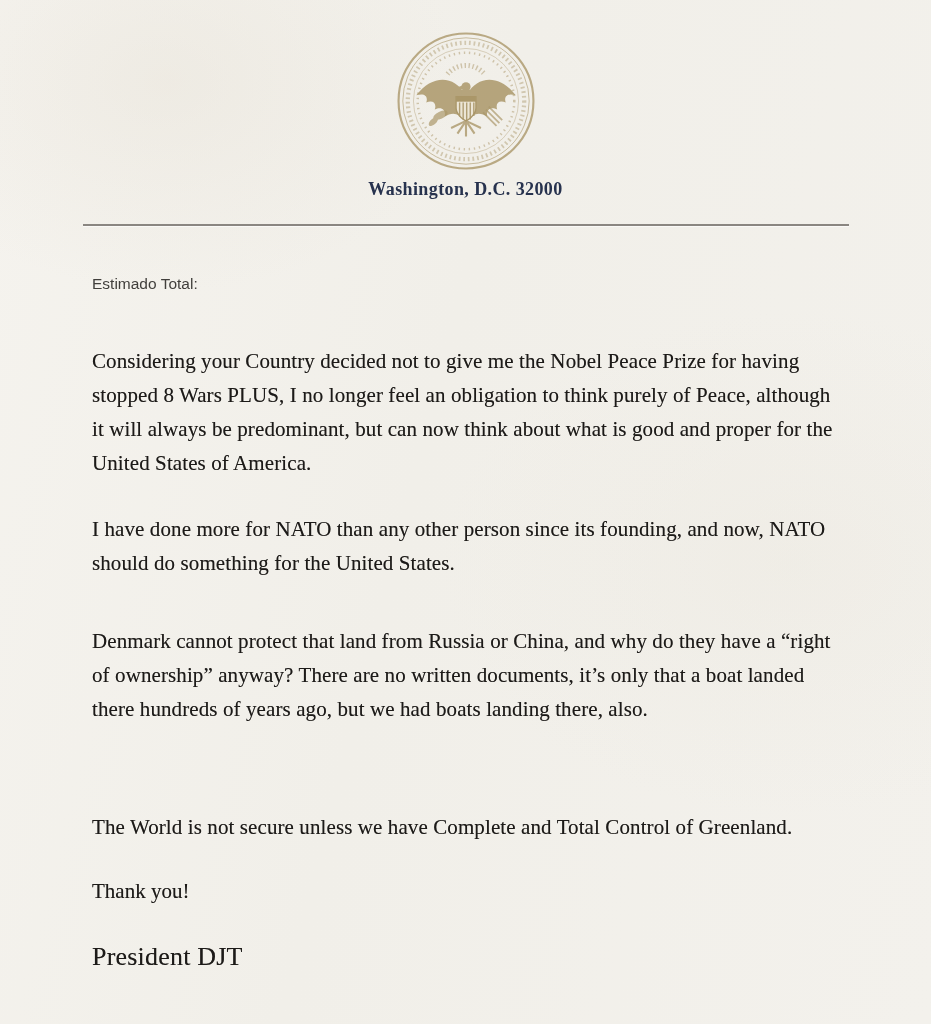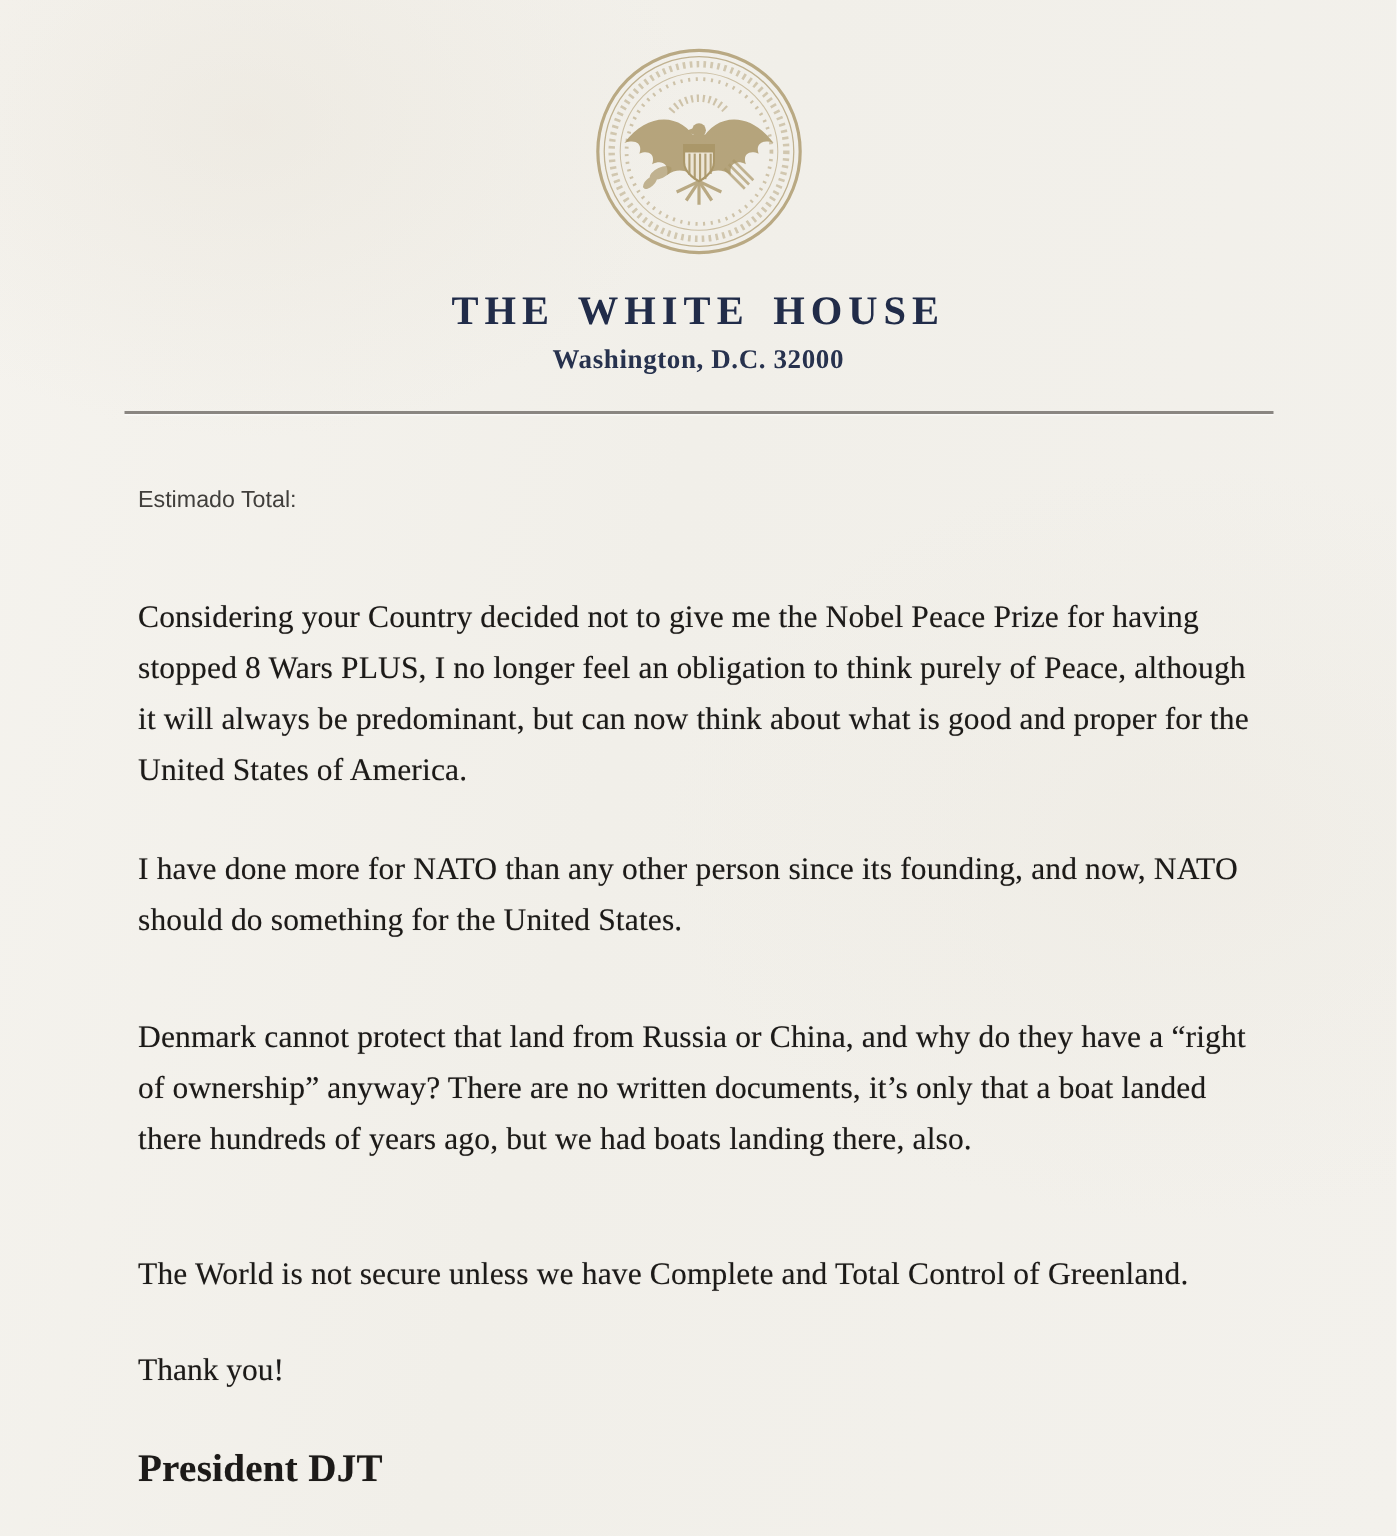--- a/index.html
+++ b/index.html
@@ -64,34 +64,33 @@
   .para{
     margin:0;
     font-size:21px;
     line-height:34px;
     letter-spacing:.1px;
     text-shadow:0 0 .5px rgba(28,26,24,.45);
   }
   .para.p1{margin-top:50px;}
   .para.p2{margin-top:44px;}
   .para.p3{margin-top:32px;}
-  .para.p4{margin-top:56px;}
+  .para.p4{margin-top:84px;}
   .closing{
     margin:34px 0 12px 0;
     font-size:21px;
     line-height:26px;
     text-shadow:0 0 .5px rgba(28,26,24,.45);
   }
   .signature{
     margin:38px 0 0 0;
     font-size:26px;
     line-height:30px;
     letter-spacing:.2px;
     text-shadow:0 0 .5px rgba(28,26,24,.45);
-    font-weight:bold;
   }
 </style>
 </head>
 <body>
 
 <div class="page">
 
   <header class="letterhead">
 
     <div class="seal">
@@ -134,21 +133,20 @@
           </g>
           <g stroke="#a5905f" stroke-width="2.5" opacity=".7" fill="none">
             <line x1="128" y1="112" x2="147" y2="131"></line>
             <line x1="132" y1="108" x2="151" y2="127"></line>
             <line x1="124" y1="116" x2="143" y2="135"></line>
           </g>
         </g>
       </svg>
     </div>
 
-    <h1 class="lh-title">THE WHITE HOUSE</h1>
     <div class="lh-address">Washington, D.C. 32000</div>
     <hr class="lh-rule">
   </header>
 
   <main class="letter-body">
     <p class="greeting">Estimado Total:</p>
     <p class="para p1">Considering your Country decided not to give me the Nobel Peace Prize for having stopped 8 Wars PLUS, I no longer feel an obligation to think purely of Peace, although it will always be predominant, but can now think about what is good and proper for the United States of America.</p>
     <p class="para p3">I have done more for NATO than any other person since its founding, and now, NATO should do something for the United States.</p>
     <p class="para p2">Denmark cannot protect that land from Russia or China, and why do they have a “right of ownership” anyway? There are no written documents, it’s only that a boat landed there hundreds of years ago, but we had boats landing there, also.</p>
     <p class="para p4">The World is not secure unless we have Complete and Total Control of Greenland.</p>

